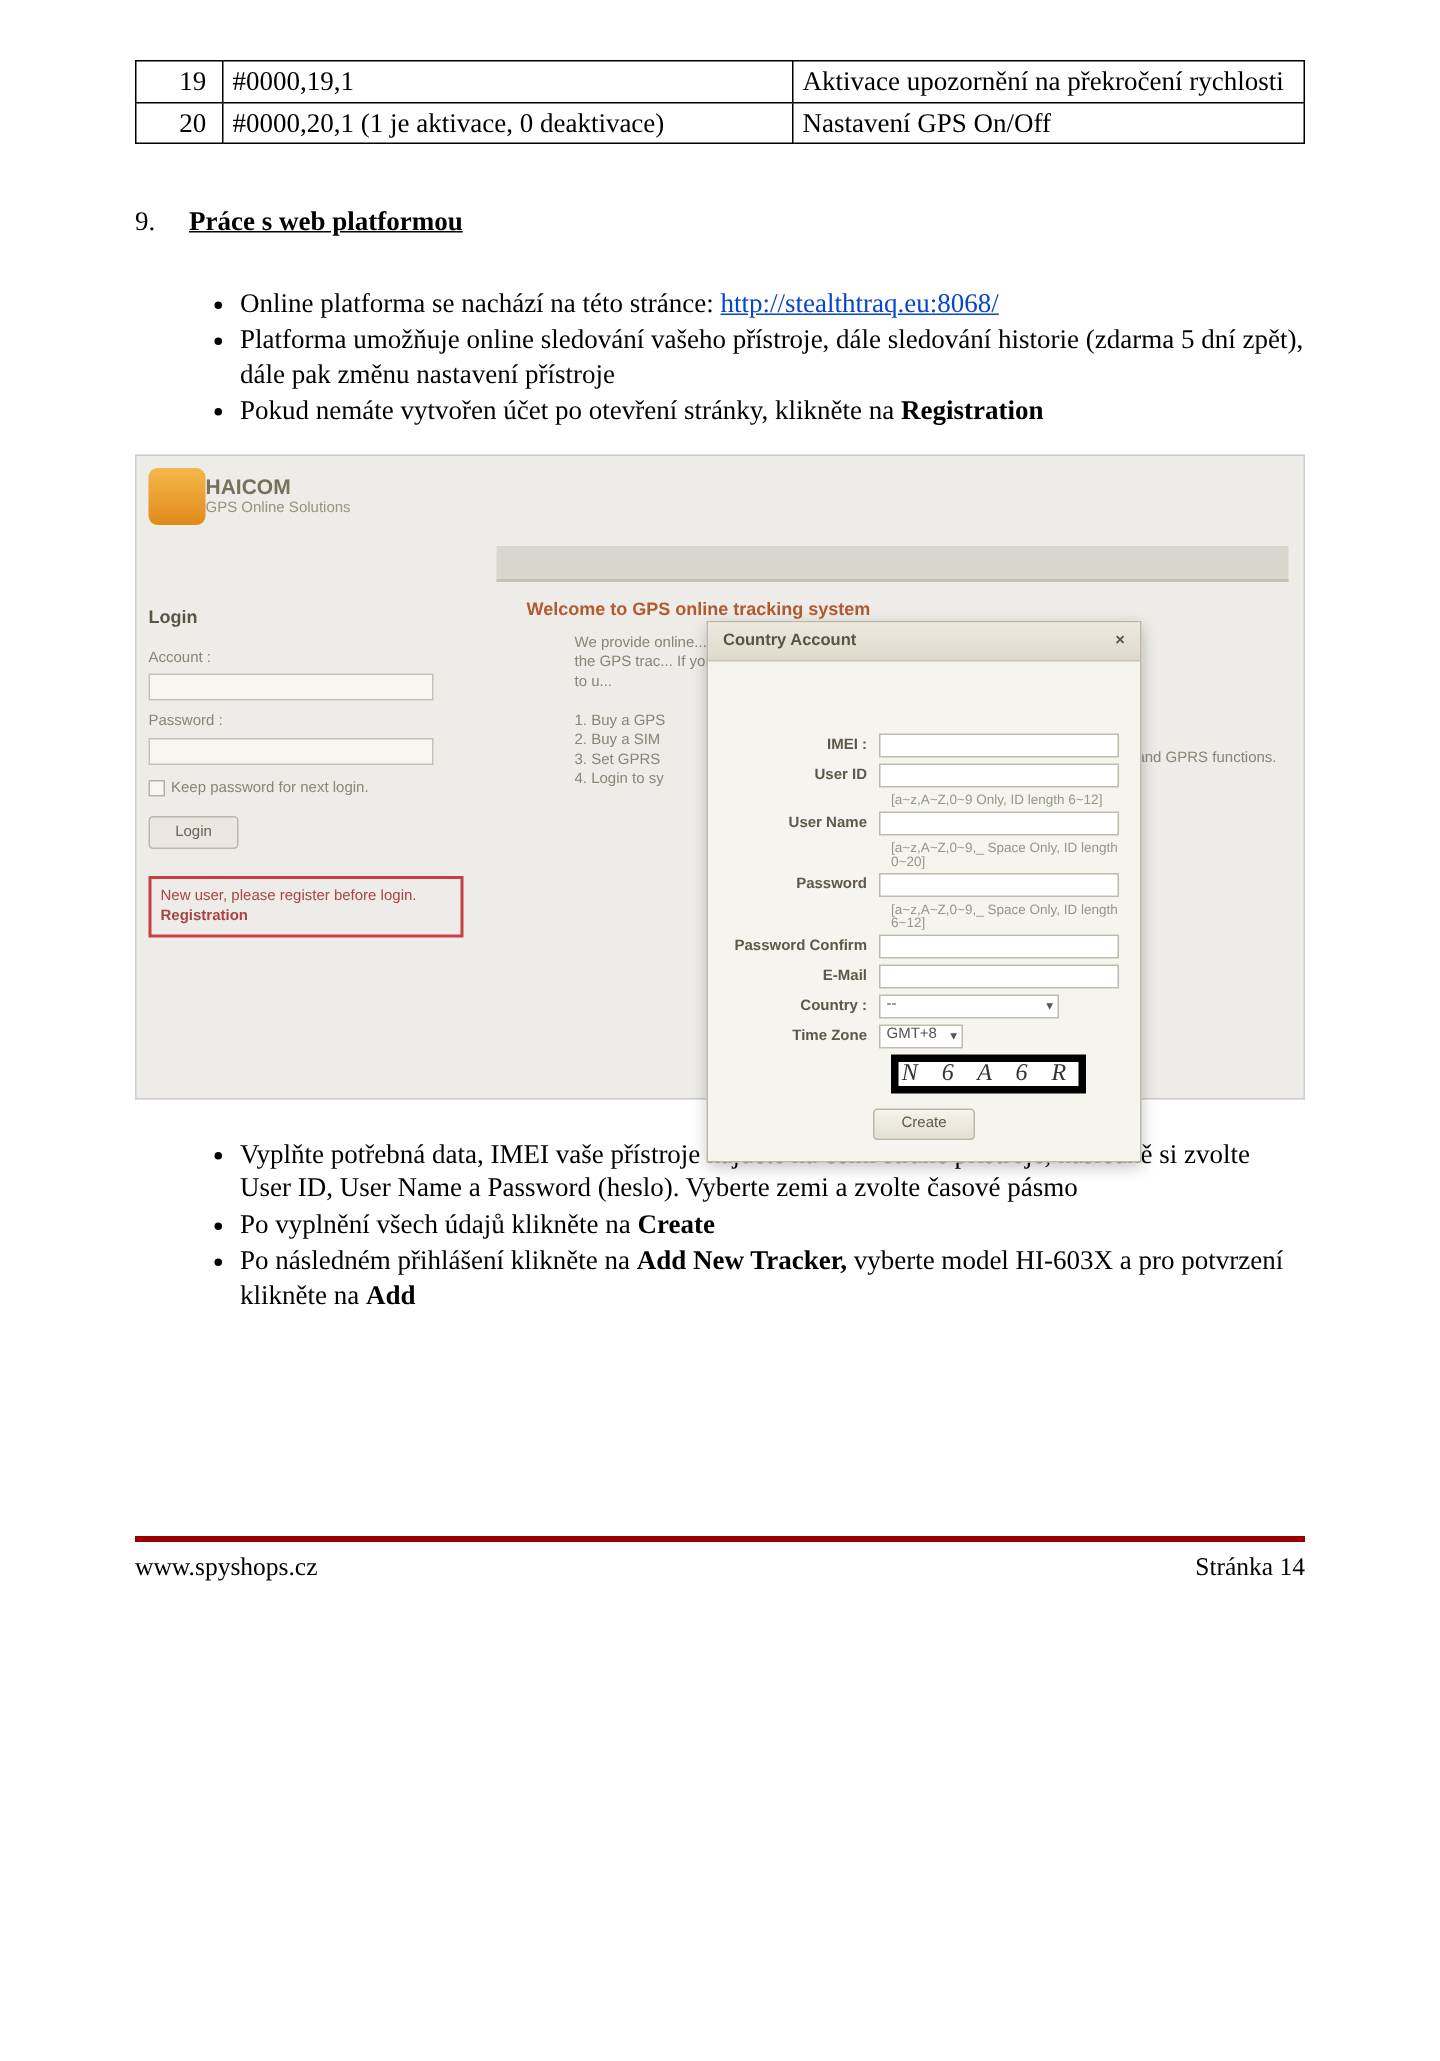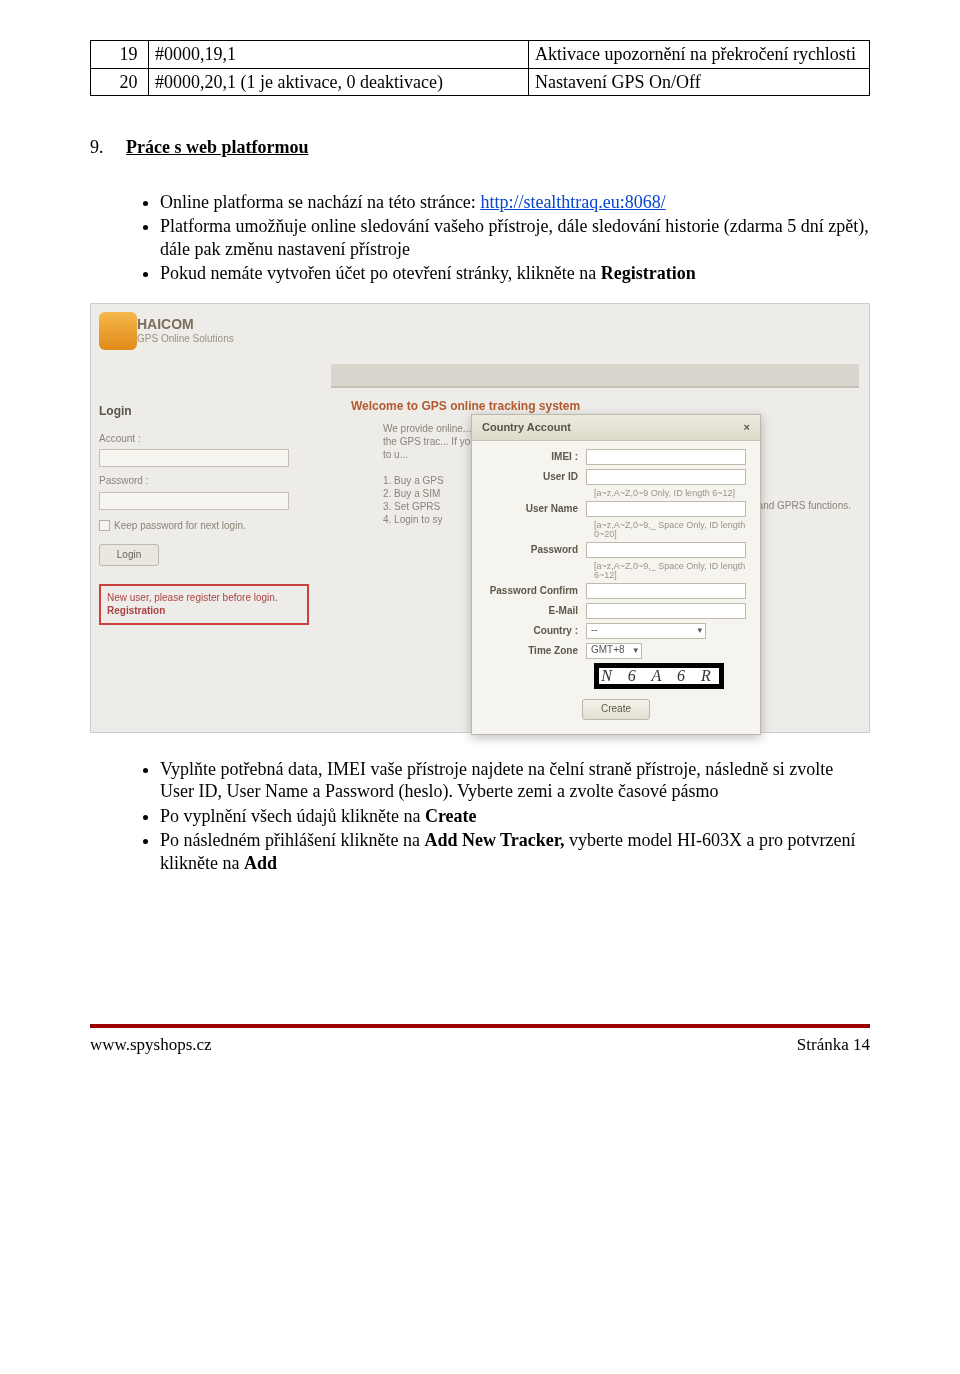--- a/index.html
+++ b/index.html
@@ -91,21 +91,21 @@
     background: #f5f4ef; border: 1px solid #bcb7a8;
     box-shadow: 0 3px 10px rgba(0,0,0,0.25);
     font-family: Arial, sans-serif;
   }
   .ss-dlg-title {
     background: linear-gradient(#eceadf,#dedacb);
     padding: 6px 10px; font-size: 11px; font-weight: bold; color:#5a5446;
     border-bottom: 1px solid #c8c3b4;
     display: flex; justify-content: space-between;
   }
-  .ss-dlg-body { padding: 8px 14px; }
+  .ss-dlg-body { padding: 8px 14px; margin-top: 40px; }
   .ss-row { display:flex; align-items:center; margin-bottom: 4px; }
   .ss-row .lbl { width: 100px; text-align: right; font-size: 10px; font-weight: bold; color:#5e5849; padding-right: 8px; }
   .ss-row .inp { flex: 1; height: 16px; border:1px solid #bfbaab; background:#fff; }
   .ss-hint { font-size: 9px; color:#9a9487; margin-left: 108px; line-height: 1; margin-bottom: 3px; }
   .ss-row .sel { height: 16px; border:1px solid #bfbaab; background:#fff; font-size:10px; color:#555; padding:0 14px 0 4px; position:relative; display:inline-block; min-width: 56px; }
   .ss-row .sel::after { content:"▾"; position:absolute; right:3px; top:1px; font-size:9px; color:#555; }
   .ss-captcha-row { display:flex; align-items:center; margin:4px 0 4px 108px; gap:10px; }
   .ss-captcha {
     width: 130px; height: 26px; border:5px solid #000000; background:#fff;
     display:flex; align-items:center; justify-content:center;

